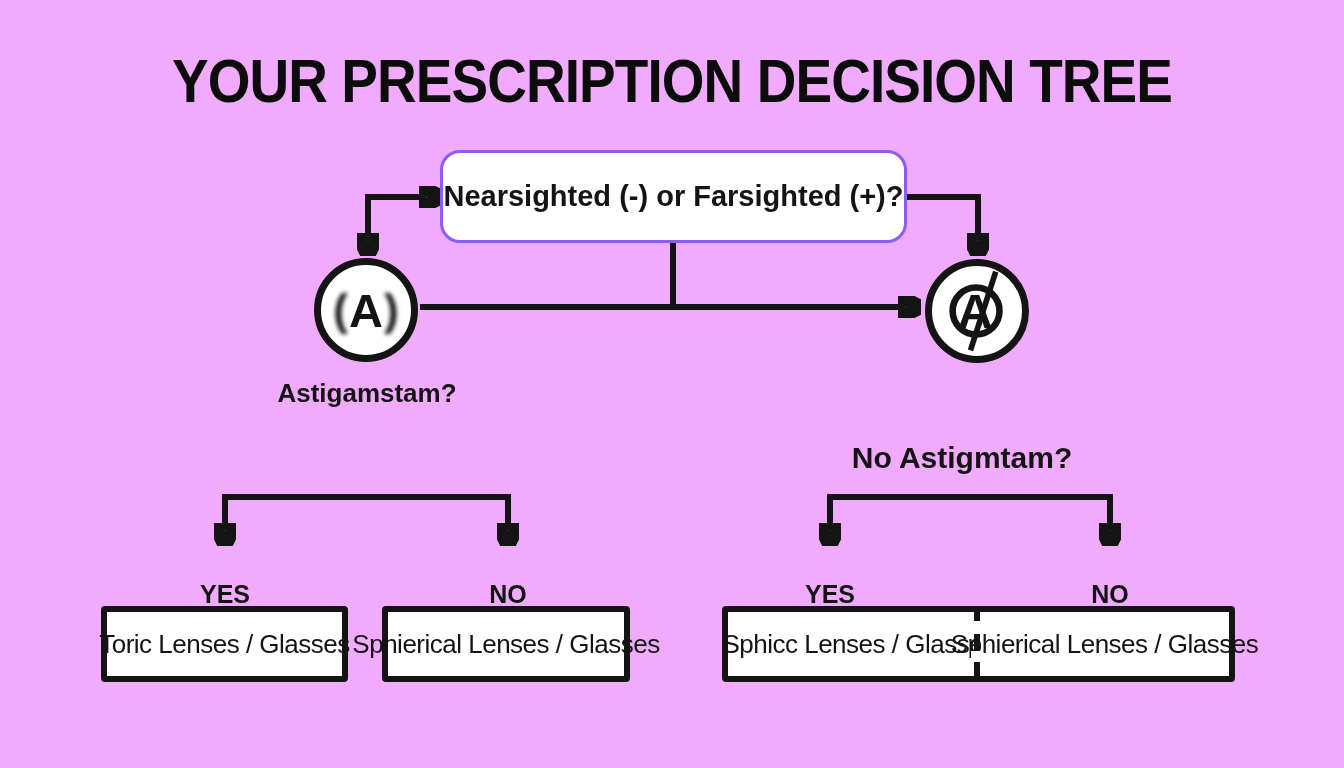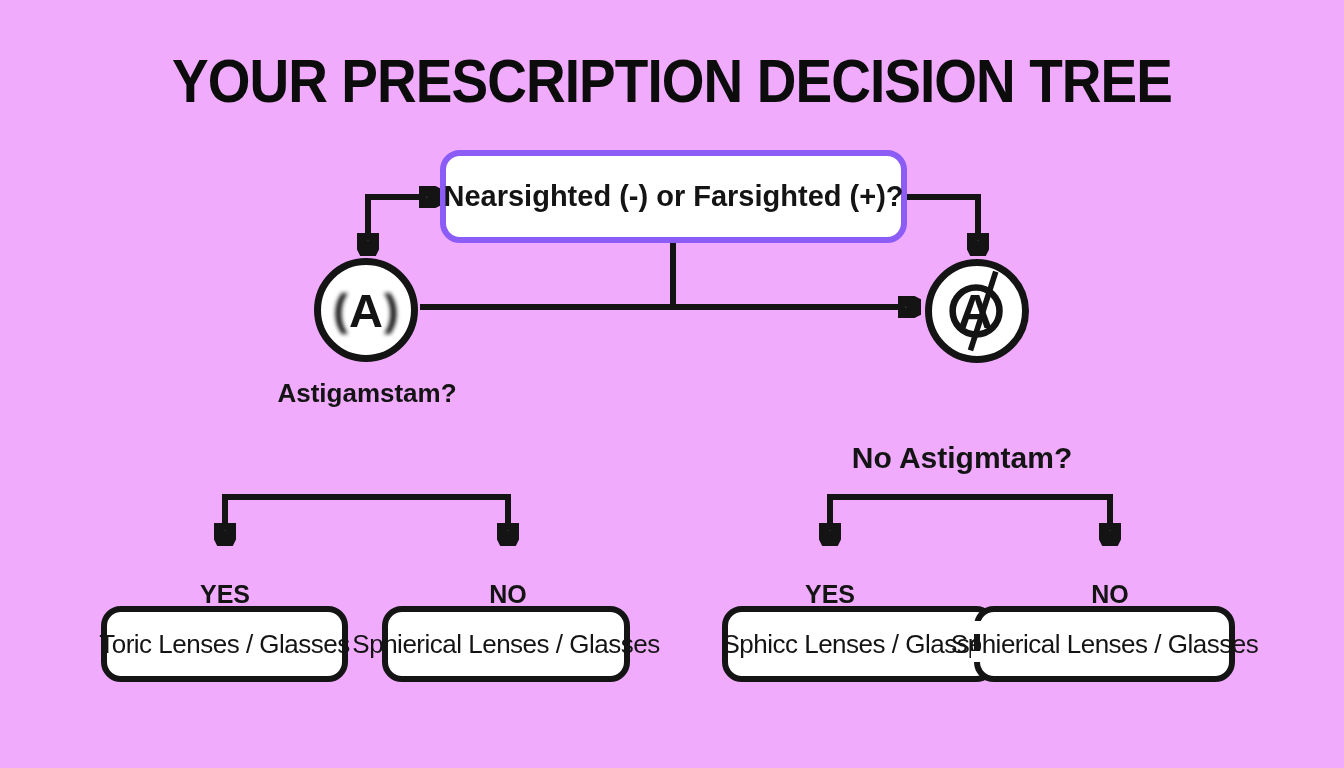--- a/index.html
+++ b/index.html
@@ -12,21 +12,21 @@
     position:absolute; top:46px; left:0; width:100%;
     text-align:center; font-size:61px; font-weight:800;
     letter-spacing:-1px; transform:scaleX(0.9); transform-origin:center;
     color:#0c0c0c; white-space:nowrap; margin:0;
   }
   svg.connectors { position:absolute; left:0; top:0; z-index:1; }
   svg.connectors path, svg.connectors line { stroke:#141414; stroke-width:6; fill:none; }
 
   .root-box {
     position:absolute; left:440px; top:150px; width:467px; height:93px;
-    box-sizing:border-box; border:6px solid #8b5cf6; border-radius:20px;
+    box-sizing:border-box; border:3px solid #8b5cf6; border-radius:20px;
     background:#fff; display:flex; align-items:center; justify-content:center;
     font-size:29px; font-weight:700; z-index:2; white-space:nowrap;
   }
   .circle {
     position:absolute; width:104px; height:104px; box-sizing:border-box;
     border:7px solid #141414; border-radius:50%; background:#fff;
     display:flex; align-items:center; justify-content:center; z-index:2;
   }
   .circle.left { left:314px; top:258px; }
   .circle.right { left:925px; top:259px; }
@@ -42,21 +42,21 @@
   .node-label { left:267px; top:378px; width:200px; font-size:26px; font-weight:700; }
   .branch-heading { font-size:30px; font-weight:700; }
   .bh-left  { left:216px; top:441px; width:300px; }
   .bh-right { left:812px; top:441px; width:300px; }
   .yn { font-size:25px; font-weight:700; width:100px; top:552px;margin-top:28px; }
   .yn-l-yes { left:175px; } .yn-l-no { left:458px; }
   .yn-r-yes { left:780px; } .yn-r-no { left:1060px; }
 
   .outcome-box {
     position:absolute; top:606px; height:76px; box-sizing:border-box;
-    border:6px solid #141414; border-radius:20px; background:#fff;
+    border:6px solid #141414; border-radius:4px; background:#fff;
     display:flex; align-items:center; justify-content:center;
     font-size:26px; font-weight:400; letter-spacing:-0.5px;
     white-space:nowrap; overflow:visible; z-index:2;
   }
   .ob1 { left:101px; width:247px; }
   .ob2 { left:382px; width:248px; }
   .ob3 { left:709px; width:274px;margin-left:13px; }
   .ob4 { left:974px; width:261px; }
   .border-gap { position:absolute; background:#fefefe; z-index:3; }
   .gap1 { left:971px; top:621px; width:10px; height:13px; }

